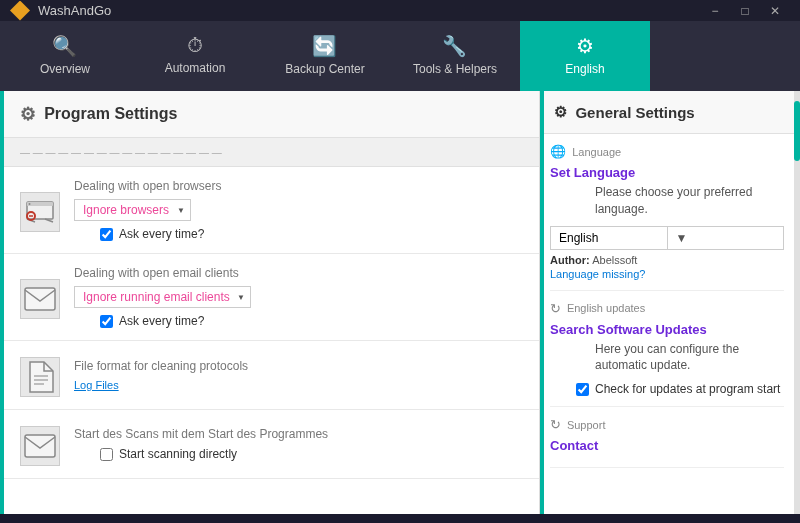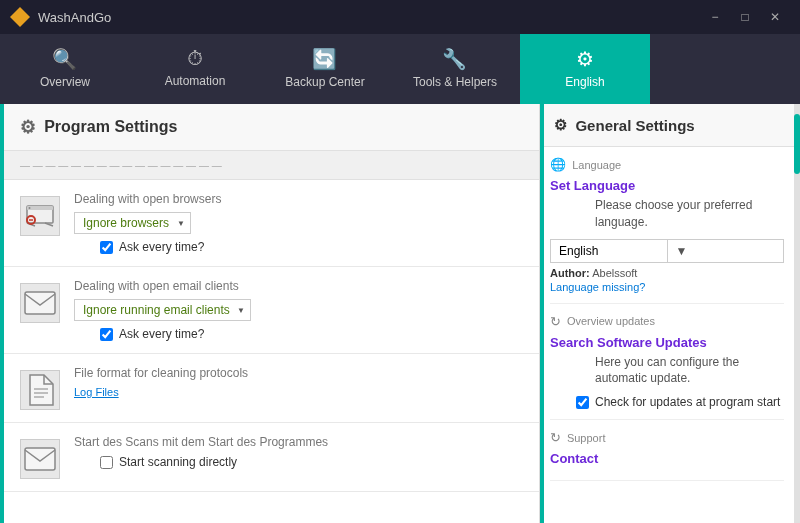--- a/index.html
+++ b/index.html
@@ -2,21 +2,21 @@
 <html><head>
   <meta charset="utf-8">
   <style>
     * { box-sizing: border-box; margin: 0; padding: 0; }
     body { font-family: 'Segoe UI', Arial, sans-serif; font-size: 13px; background: #1a1a2e; width: 800px; height: 523px; overflow: hidden; }
 
     
     .titlebar {
       background: #1e1e2e;
       color: #ccc;
-      height: 34px;
+      height: 21px;
       display: flex;
       align-items: center;
       justify-content: space-between;
       padding: 0 10px;
     }
     .titlebar-left { display: flex; align-items: center; gap: 8px; }
     .titlebar-logo { width: 20px; height: 20px; background: #e8a020; clip-path: polygon(50% 0%, 100% 50%, 50% 100%, 0% 50%); }
     .titlebar-title { font-size: 13px; color: #ccc; }
     .titlebar-controls { display: flex; gap: 0; }
     .titlebar-btn {
@@ -58,35 +58,35 @@
       font-weight: 600;
       color: #333;
     }
     .panel-header-icon { color: #666; font-size: 18px; }
 
     .settings-section {
       border-bottom: 1px solid #e8e8e8;
       padding: 12px 16px;
       display: flex;
       gap: 14px;
-      align-items: flex-start;
+      align-items: center;
     }
     .section-icon {
       width: 40px; height: 40px; min-width: 40px;
       background: #e8e8e8; border: 1px solid #ccc;
       display: flex; align-items: center; justify-content: center;
       font-size: 18px; color: #555;
       margin-top: 4px;
     }
     .section-content { flex: 1; }
     .section-title { font-size: 12px; color: #777; margin-bottom: 6px; }
     .section-select-row { display: flex; align-items: center; gap: 6px; margin-bottom: 6px; }
     .section-select {
       border: 1px solid #ccc; background: #fff; padding: 3px 8px;
-      font-size: 12px; color: #4d7c0f; cursor: pointer;
+      font-size: 12px; color: #ec4899; cursor: pointer;
       appearance: none; -webkit-appearance: none;
       padding-right: 20px; position: relative;
     }
     .select-wrapper { position: relative; display: inline-block; }
     .select-wrapper::after {
       content: '▼'; font-size: 8px; color: #555;
       position: absolute; right: 6px; top: 50%; transform: translateY(-50%);
       pointer-events: none;
     }
     .checkbox-row { display: flex; align-items: center; gap: 6px; font-size: 12px; color: #333; padding-left: 26px; }
@@ -321,21 +321,21 @@
         <div class="author-text">
           <strong>Author:</strong>
           <span>Abelssoft</span>
         </div>
         <div class="lang-missing">Language missing?</div>
       </div>
 
       <div class="settings-group">
         <div class="settings-group-title">
           <span class="settings-group-title-icon">↻</span>
-          <span>Overview updates</span>
+          <span>English updates</span>
         </div>
         <h3>Search Software Updates</h3>
         <p>Here you can configure the automatic update.</p>
         <div class="checkbox-row">
           <input type="checkbox" checked="" style="">
           <span>Check for updates at program start</span>
         </div>
       </div>
 
       <div class="settings-group">

